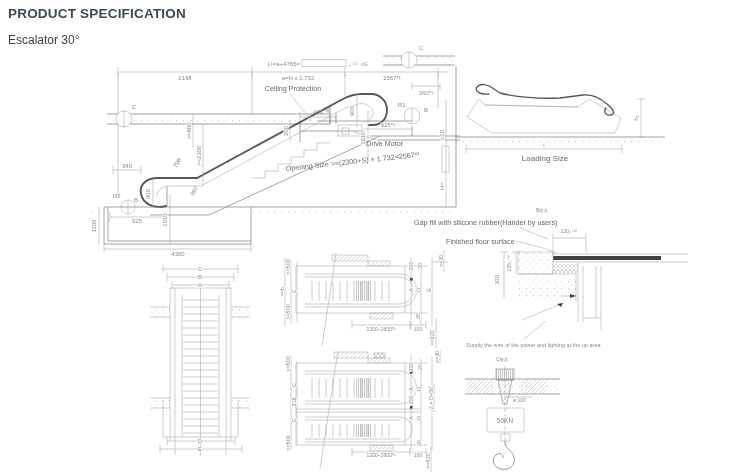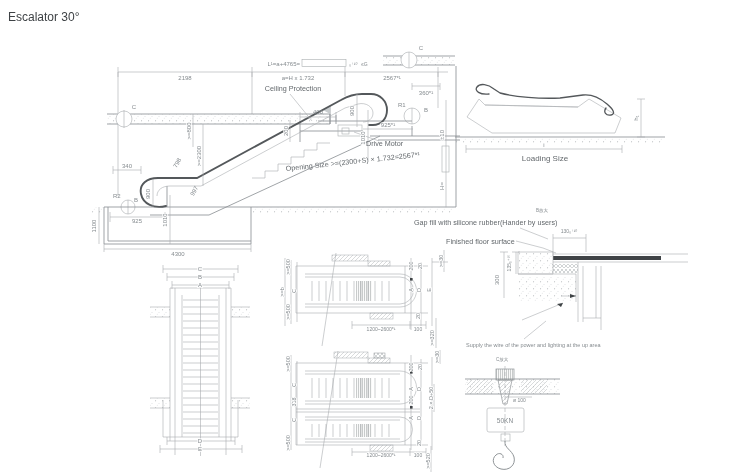--- a/index.html
+++ b/index.html
@@ -1,36 +1,37 @@
 <!DOCTYPE html>
 <html><head>
 <meta charset="utf-8">
 <style>
   html,body{margin:0;padding:0}
   body{width:744px;height:475px;background:#ffffff;position:relative;overflow:hidden;
        font-family:"Liberation Sans","DejaVu Sans",sans-serif;}
   .hdr{position:absolute;left:8px;top:6px}
   .hdr-title{font-size:13.5px;font-weight:700;color:#3b4a53;letter-spacing:.2px}
-  .hdr-sub{font-size:12px;color:#3e4245;margin-top:4px}
+  .hdr-sub{font-size:12px;color:#3e4245;margin-top:12px}
   svg.draw{position:absolute;left:0;top:0}
   svg text{fill:#858b8f;font-family:"Liberation Sans","DejaVu Sans",sans-serif}
   .t45{font-size:4.5px}.t5{font-size:5px}.t55{font-size:5.5px}.t6{font-size:6px}
   .t65{font-size:6.5px}.t7{font-size:7.2px;fill:#63686c}.t8{font-size:8px;fill:#63686c}
   .halo{paint-order:stroke;stroke:#ffffff;stroke-width:1.6px}
   .ln{stroke:#a9adb0;stroke-width:.6;fill:none}
   .ln2{stroke:#8f9497;stroke-width:.85;fill:none}
   .hr{stroke:#54585b;stroke-width:1.9;fill:none;stroke-linecap:round}
   .hr2{stroke:#54585b;stroke-width:1.3;fill:none;stroke-linecap:round}
   .dark{fill:#3f4346}
   .wht{fill:#ffffff}
 </style>
 </head>
 <body>
 
 <div class="hdr">
+  <div class="hdr-title">PRODUCT SPECIFICATION</div>
   <div class="hdr-sub">Escalator 30°</div>
 </div>
 
 <svg class="draw" width="744" height="475" viewBox="0 0 744 475">
   <defs>
     <pattern id="hatch" width="4" height="4" patternUnits="userSpaceOnUse">
       <path d="M0 4L4 0" stroke="#b2b6b9" stroke-width="0.5"></path>
     </pattern>
     <pattern id="xh" width="4" height="4" patternUnits="userSpaceOnUse">
       <path d="M0 4L4 0M0 0L4 4" stroke="#9aa0a3" stroke-width="0.45"></path>

